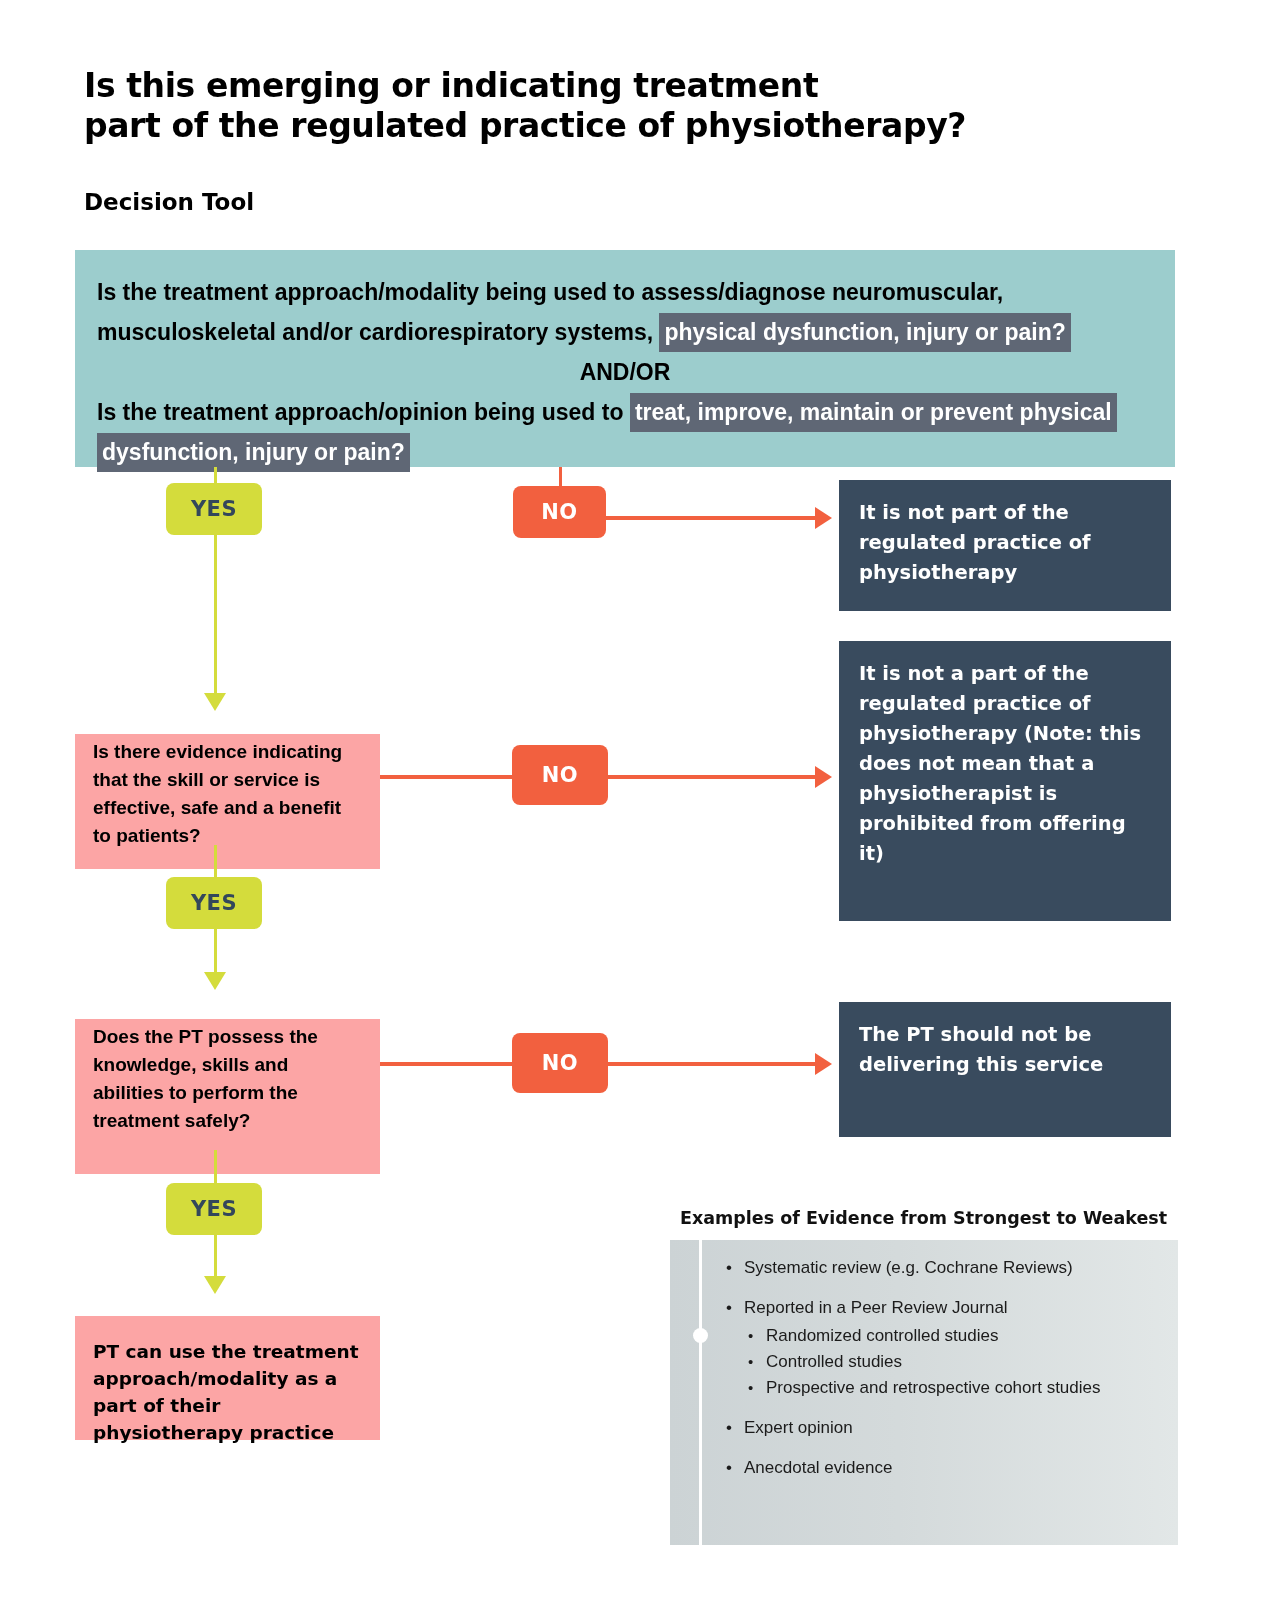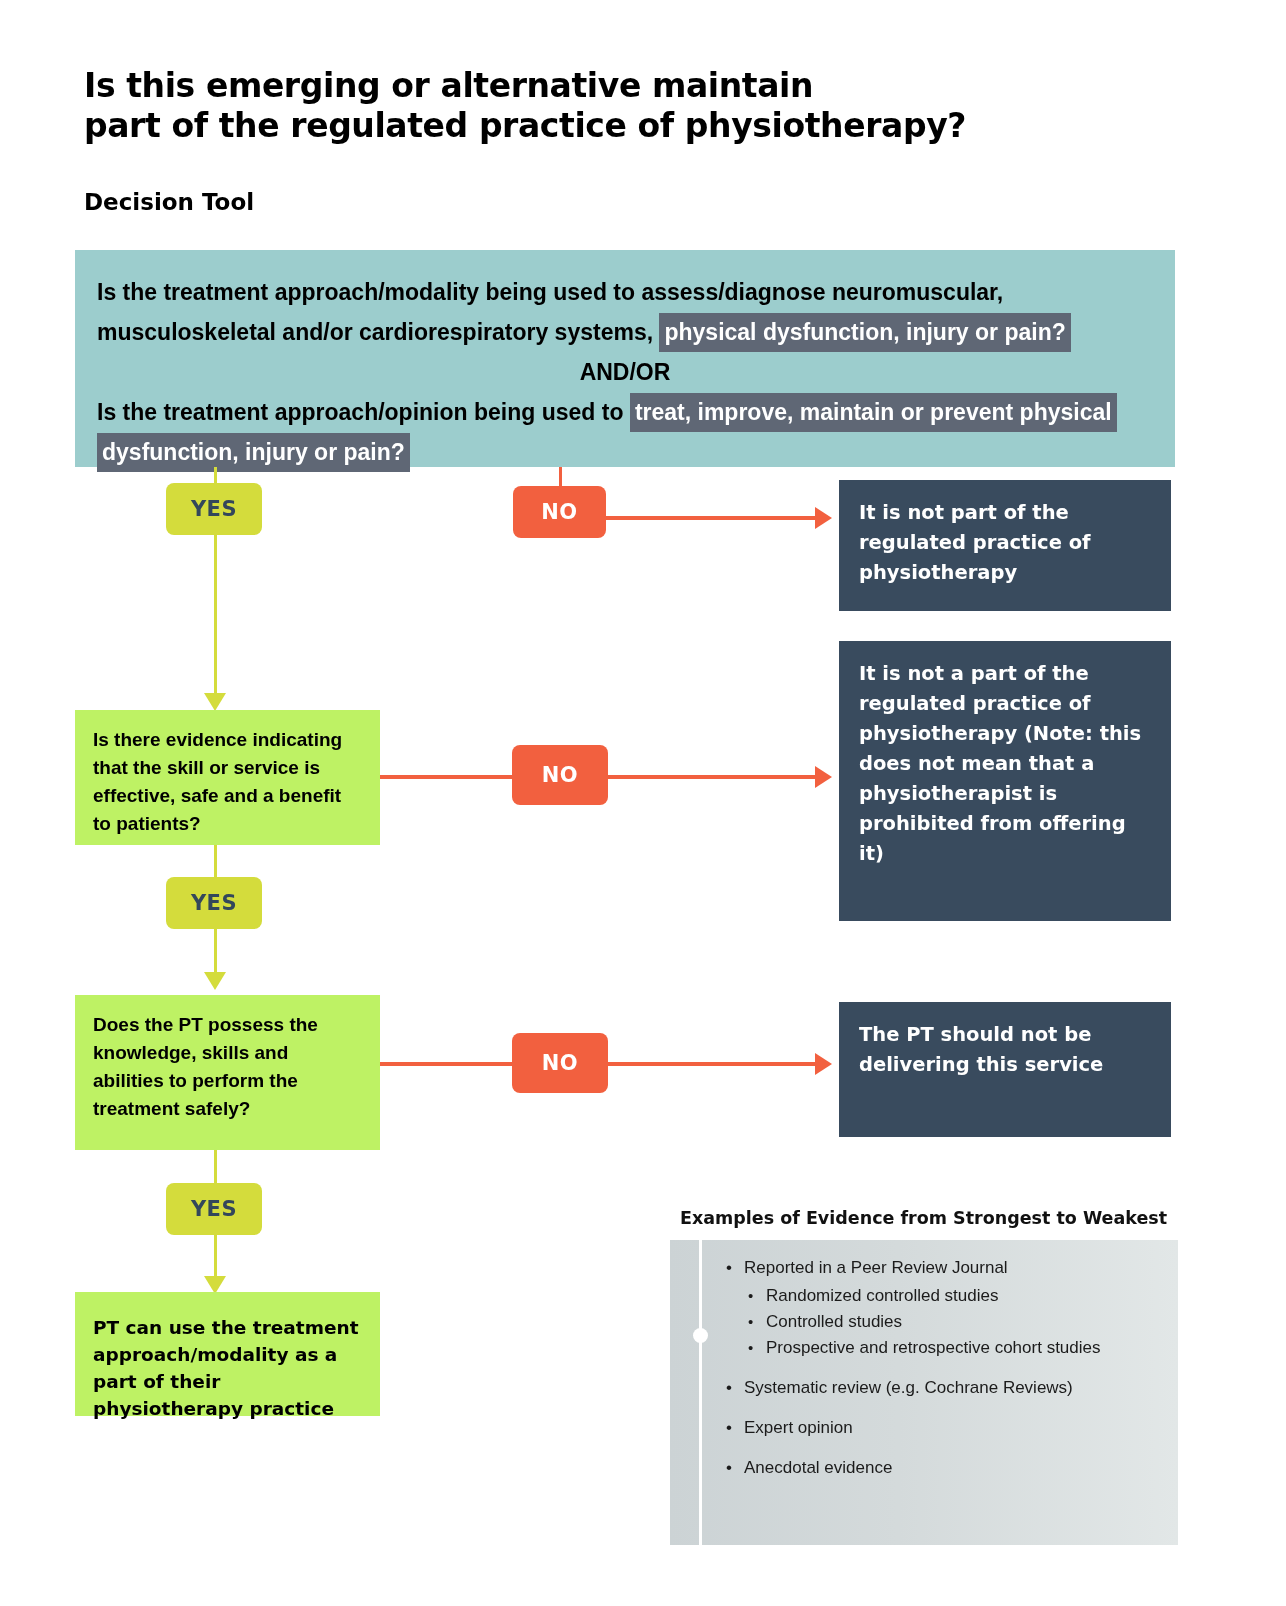--- a/index.html
+++ b/index.html
@@ -120,27 +120,28 @@
     color: #33475b;
   }
   .badge-no {
     background: #f2603f;
     color: #ffffff;
   }
 
   
   .qbox {
     position: absolute;
-    background: #bef264;
-    padding: 16px 18px;
+    background: #fca5a5;
+    padding: 4px 18px;
     font-family: "Liberation Sans", sans-serif;
     font-weight: bold;
     font-size: 19px;
     line-height: 28px;
     color: #000000;
+    margin-top: 24px;
   }
   .qbox.final {
     font-family: "DejaVu Sans", sans-serif;
     font-size: 18.5px;
     line-height: 27px;
     padding-top: 22px;
   }
 
   
   .rbox {
@@ -229,21 +230,21 @@
     top: 0;
     font-size: 15px;
   }
 </style>
 </head>
 <body>
 
 <div id="page">
 
   <div class="title">
-    <span class="l1">Is this emerging or alternative maintain</span>
+    <span class="l1">Is this emerging or indicating treatment</span>
     <span class="l2">part of the regulated practice of physiotherapy?</span>
   </div>
   <div class="subtitle">Decision Tool</div>
 
   <div class="banner">
     <div class="qline">
       <span>Is the treatment approach/modality being used to assess/diagnose neuromuscular, musculoskeletal and/or cardiorespiratory systems,</span>
       <span class="hl">physical dysfunction, injury or pain?</span>
     </div>
     <div class="qline center">AND/OR</div>
@@ -295,38 +296,38 @@
 
   <div class="qbox final" style="left:75px; top:1292px; width:305px; height:124px;">PT can use the treatment approach/modality as a part of their physiotherapy practice</div>
 
   <div class="ev-title">Examples of Evidence from Strongest to Weakest</div>
   <div class="ev-panel"></div>
   <div class="ev-divider"></div>
   <div class="ev-dot"></div>
 
   <div class="ev-list">
     <ul>
+      <li>
+        <span>Systematic review (e.g. Cochrane Reviews)</span>
+      </li>
       <li>
         <span>Reported in a Peer Review Journal</span>
         <ul>
           <li>
             <span>Randomized controlled studies</span>
           </li>
           <li>
             <span>Controlled studies</span>
           </li>
           <li>
             <span>Prospective and retrospective cohort studies</span>
           </li>
         </ul>
       </li>
       <li>
-        <span>Systematic review (e.g. Cochrane Reviews)</span>
-      </li>
-      <li>
         <span>Expert opinion</span>
       </li>
       <li>
         <span>Anecdotal evidence</span>
       </li>
     </ul>
   </div>
 
 </div>
 

